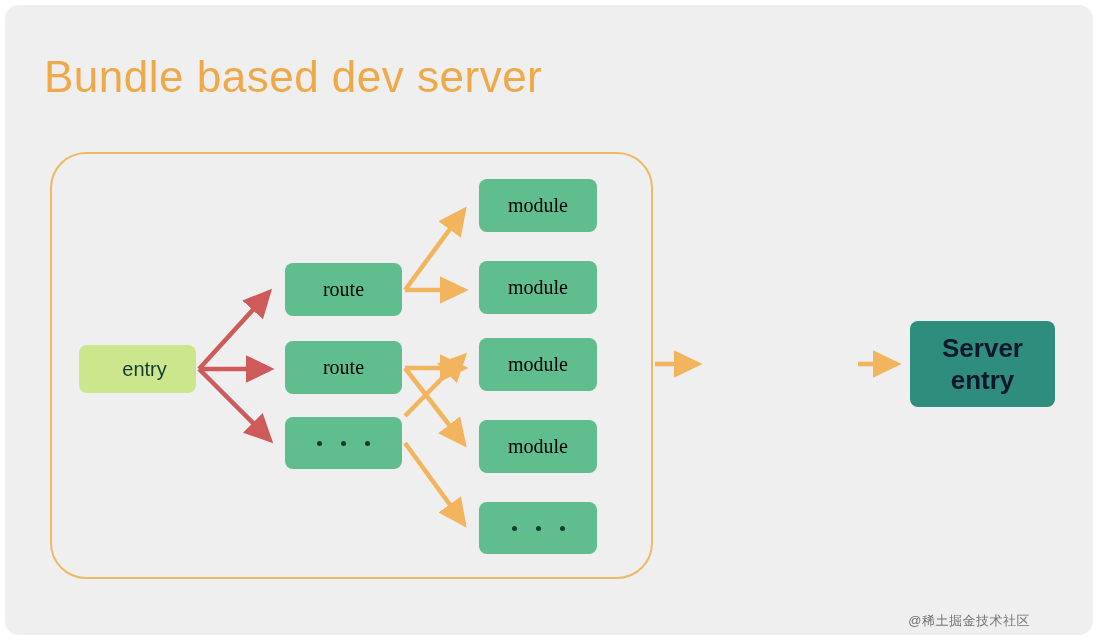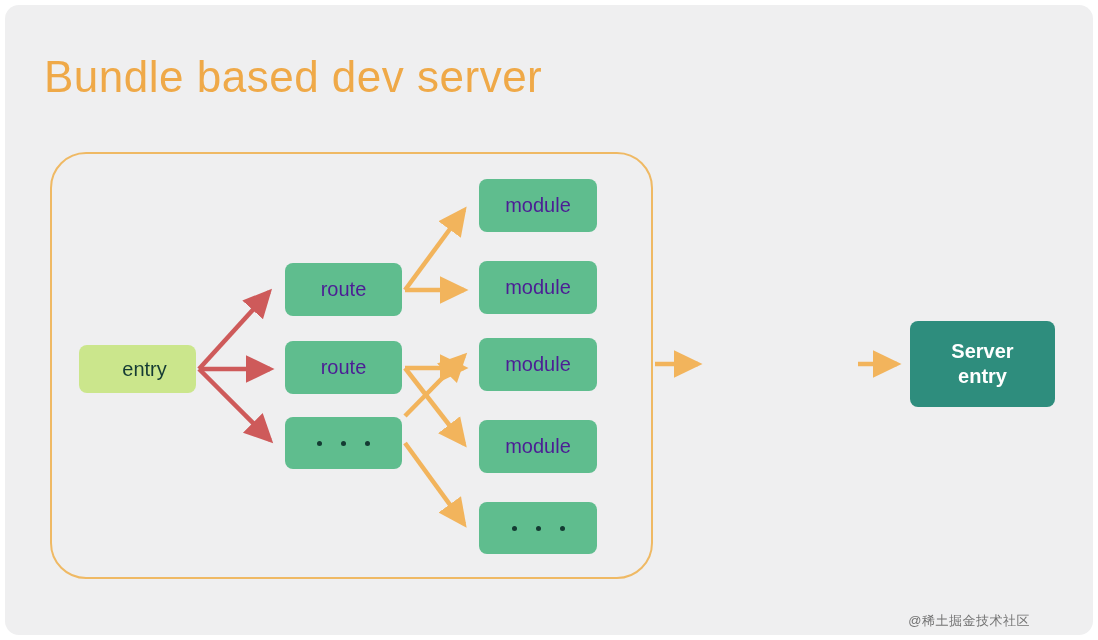--- a/index.html
+++ b/index.html
@@ -69,32 +69,33 @@
     line-height: 1.25;
     user-select: none;
   }
 
   .node.entry {
     background: #cbe68c;
     color: #153b34;
   }
   .node.green {
     background: #5fbd8e;
-    color: #4c1d95;
+    color: #000000;
+    font-family: Liberation Serif, serif;
   }
   .node.bundle {
     background: #b98ceb;
     color: #ffffff;
     font-size: 22px;
     font-weight: 700;
   }
   .node.server {
     background: #2e8d7d;
-    color: #ffffff;
-    font-size: 20px;
+    color: #0f172a;
+    font-size: 26px;
     font-weight: 700;
   }
 
   .node .dots {
     display: inline-flex;
     gap: 19px;
     align-items: center;
   }
   .node .dots i {
     display: block;

